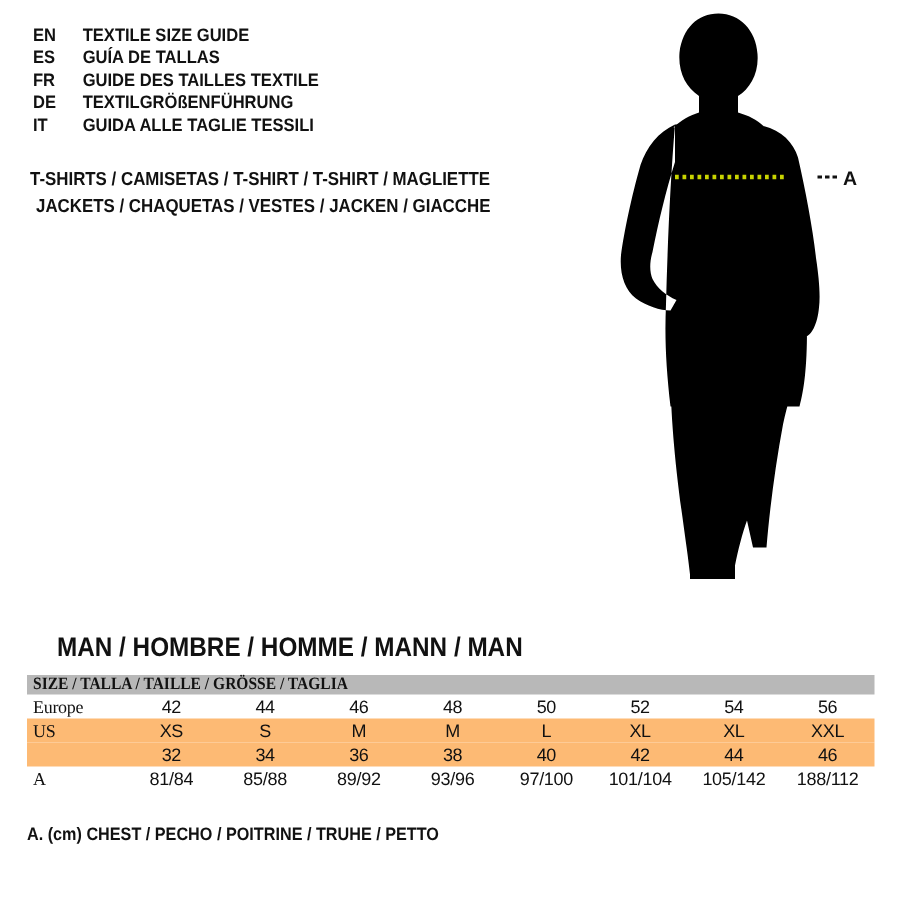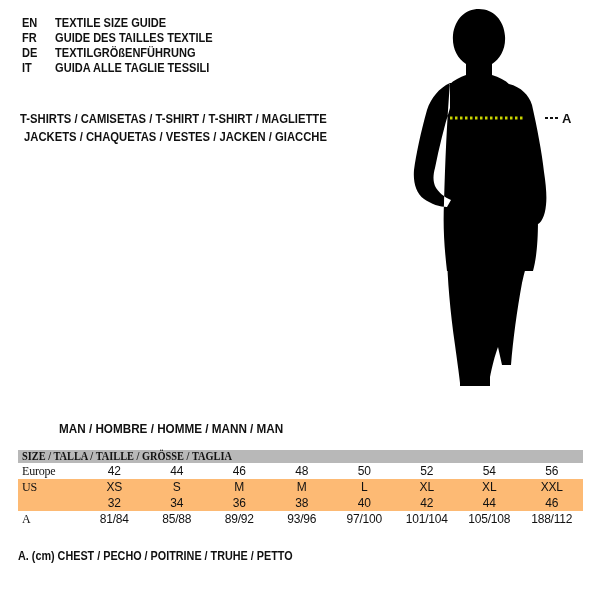--- a/index.html
+++ b/index.html
@@ -17,21 +17,21 @@
   .lang-row .wrap { transform:scaleX(0.92); transform-origin:0 50%; display:flex; }
 
   
   .garments { position:absolute; left:20px; top:110px;text-align:right; }
   .garment-line { font-size:12.5px; font-weight:bold; height:18px; line-height:18px; white-space:nowrap; }
 
   
   .figure { position:absolute; left:405px; top:5px; width:170px; height:390px; }
 
   
-  .section-title { position:absolute; left:23px; top:421px; font-size:13px; font-weight:bold; white-space:nowrap;padding-left:36px; }
+  .section-title { position:absolute; left:2px; top:421px; font-size:18px; font-weight:bold; white-space:nowrap;padding-left:36px; }
 
   
   .size-table { position:absolute; left:18px; top:450px; width:565px; }
   .t-header { height:13px; line-height:13px; background:#b8b8b8; font-size:11.5px; font-weight:bold; padding-left:4px; white-space:nowrap;font-family:Liberation Serif, serif; }
   .t-row { display:flex; height:16px; line-height:16px; font-size:12px; letter-spacing:-0.2px; }
   .t-row.shade { background:#fdba74; }
   .t-row.last { height:17px; line-height:17px; }
   .t-label { flex:0 0 65px; padding-left:4px; text-align:left;font-family:Liberation Serif, serif; }
   .t-cell { flex:1; text-align:center; }
 
@@ -41,20 +41,26 @@
 </head>
 <body>
 
 <div class="stage">
 
   <div class="lang-list" id="lang-list">
       <div class="lang-row">
         <span class="wrap">
           <span class="lang-code">EN</span>
           <span class="lang-label">TEXTILE SIZE GUIDE</span>
+        </span>
+      </div>
+      <div class="lang-row">
+        <span class="wrap">
+          <span class="lang-code">ES</span>
+          <span class="lang-label">GUÍA DE TALLAS</span>
         </span>
       </div>
       <div class="lang-row">
         <span class="wrap">
           <span class="lang-code">FR</span>
           <span class="lang-label">GUIDE DES TAILLES TEXTILE</span>
         </span>
       </div>
       <div class="lang-row">
         <span class="wrap">
@@ -129,21 +135,21 @@
           <div class="t-cell">46</div>
         </div>
         <div class="t-row last">
           <div class="t-label">A</div>
           <div class="t-cell">81/84</div>
           <div class="t-cell">85/88</div>
           <div class="t-cell">89/92</div>
           <div class="t-cell">93/96</div>
           <div class="t-cell">97/100</div>
           <div class="t-cell">101/104</div>
-          <div class="t-cell">105/108</div>
+          <div class="t-cell">105/142</div>
           <div class="t-cell">188/112</div>
         </div>
       </div>
   </div>
 
   <div class="footnote">
     <span class="cond">A. (cm) CHEST / PECHO / POITRINE / TRUHE / PETTO</span>
   </div>
 
 </div>

